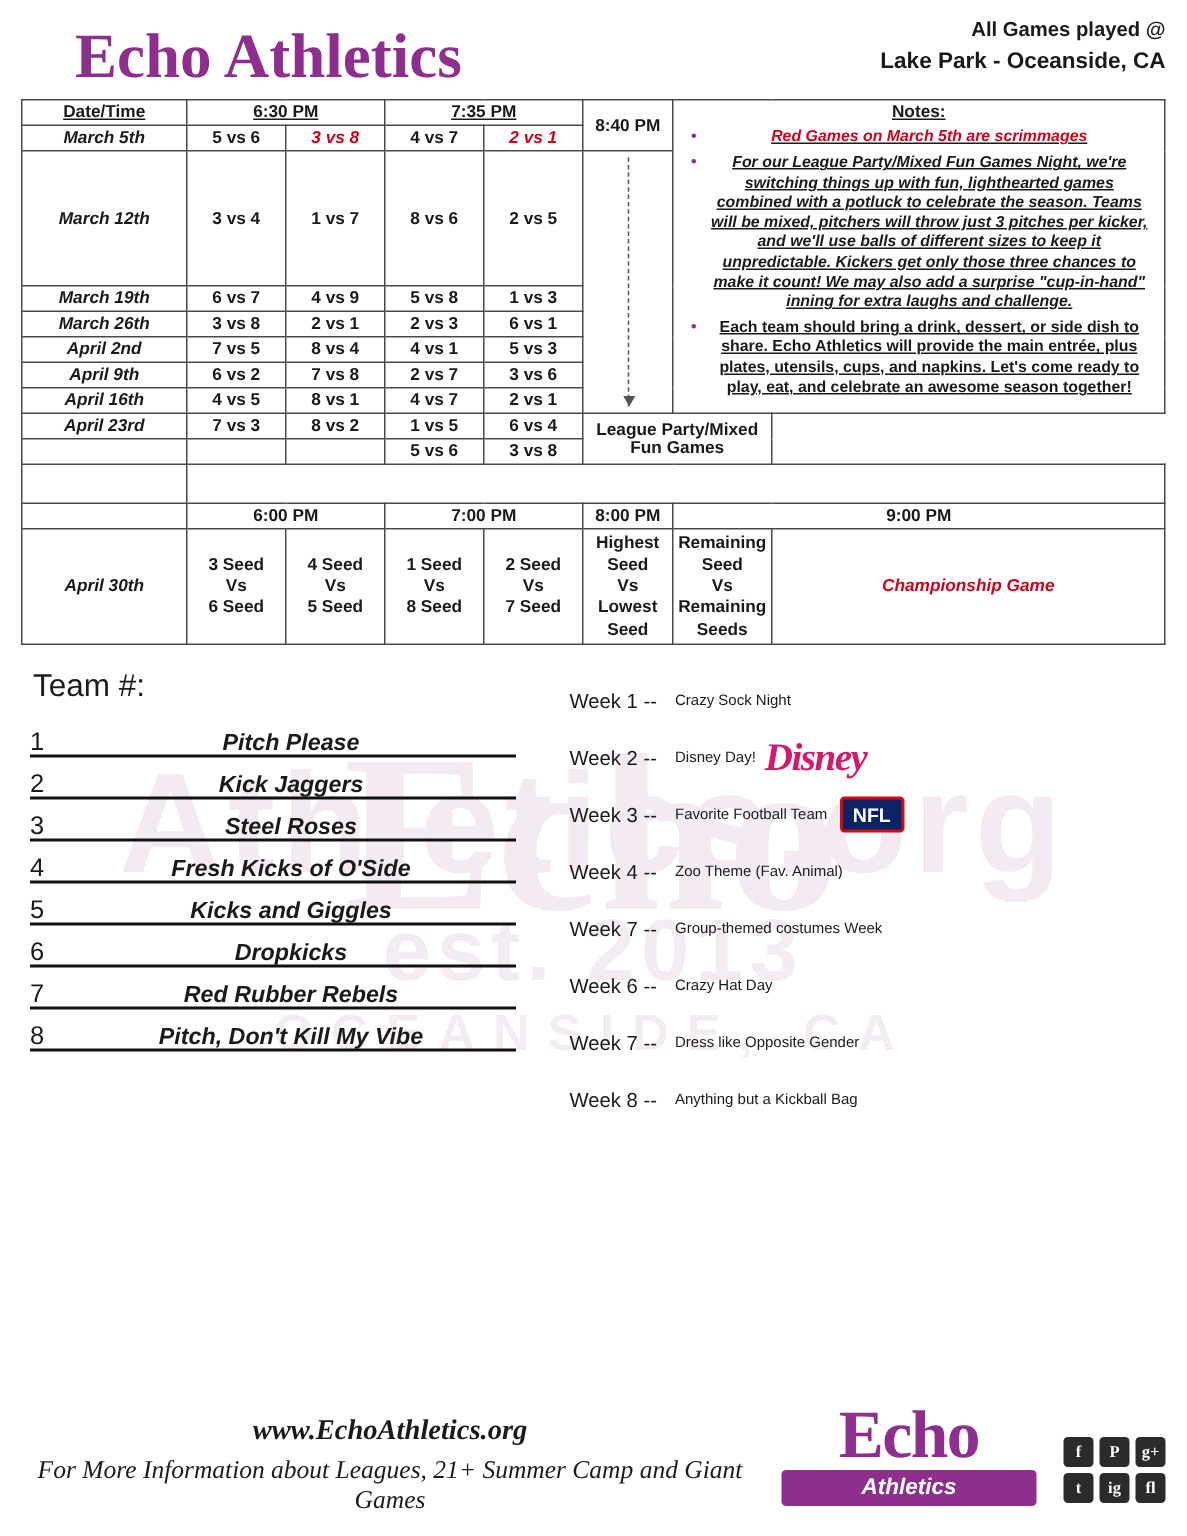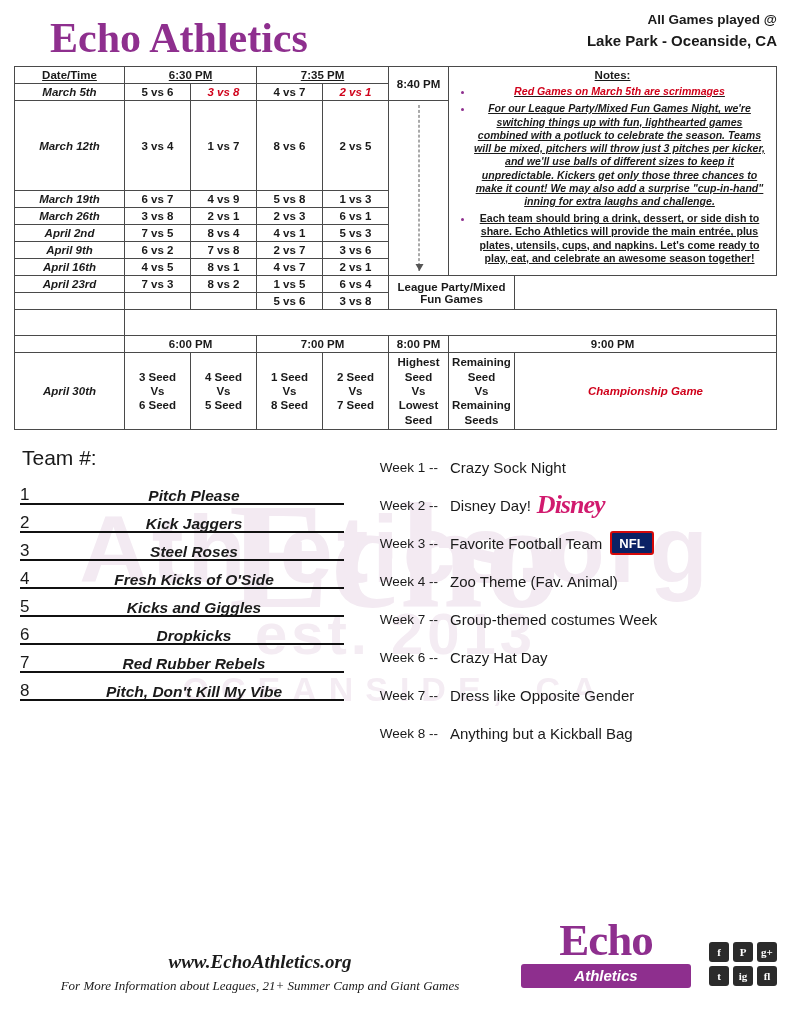--- a/index.html
+++ b/index.html
@@ -89,36 +89,36 @@
   .lower { display:flex; margin-top:16px; }
   .teams { width:330px; padding-left:6px; }
   .teams h2 { font-size:21px; font-weight:normal; margin:0 0 10px 2px; font-family:"Liberation Sans",sans-serif;}
   .team-row { display:flex; align-items:flex-end; border-bottom:2px solid #111; height:25px; margin-bottom:3px; }
   .team-num { width:24px; font-size:17px; font-weight:normal; line-height:1; }
   .team-name { flex:1; text-align:center; font-style:italic; font-weight:bold; font-size:15.5px; line-height:1;}
 
   .weeks { flex:1; padding-left:20px; padding-top:2px; }
   .week-row { display:flex; align-items:center; height:38px; }
   .week-label { width:74px; font-weight:normal; font-size:13.5px; text-align:right; }
-  .week-text { font-size:15px; padding-left:12px; }
+  .week-text { font-size:10px; padding-left:12px; }
   .disney {
     font-family:"Liberation Serif", serif; font-style:italic; font-weight:bold;
     font-size:26px; color:#d11a6e; margin-left:6px; letter-spacing:-1px;
   }
   .nfl-badge{
     display:inline-block; margin-left:8px; background:#0b2265; color:#fff; font-weight:bold;
     font-size:13px; padding:4px 7px 3px; border-radius:3px; border:2px solid #d50a0a; line-height:1;
     vertical-align:middle;
   }
 
   
-  .footer { position:absolute; left:0; right:0; bottom:16px; height:125px; z-index:3; }
+  .footer { position:absolute; left:0; right:0; bottom:0; height:125px; z-index:3; }
   .foot-left { position:absolute; left:20px; bottom:14px; width:480px; text-align:center; }
   .foot-url { font-family:"Liberation Serif", serif; font-weight:bold; font-style:italic; font-size:19px; }
-  .foot-sub { font-family:"Liberation Serif", serif; font-style:italic; font-size:13px; margin-top:5px; }
+  .foot-sub { font-family:"Liberation Serif", serif; font-style:italic; font-size:17px; margin-top:5px; }
 
   .logo { position:absolute; right:100px; bottom:20px; text-align:center; width:170px; }
   .logo-echo { font-family:"Liberation Serif", serif; font-size:45px; font-weight:bold; color:#8e2f8e; line-height:0.95; letter-spacing:-1px;}
   .logo-ribbon { background:#8e2f8e; color:#fff; font-style:italic; font-weight:bold; font-size:15px; padding:3px 0 4px; margin-top:2px; border-radius:3px;}
 
   .socials { position:absolute; right:14px; bottom:22px; width:74px; display:flex; flex-wrap:wrap; gap:4px; justify-content:flex-end;}
   .soc { width:20px; height:20px; border-radius:3px; background:#2b2b2b; color:#fff; font-size:11px; font-weight:bold;
          display:flex; align-items:center; justify-content:center; font-family:"Liberation Serif",serif;}
 </style>
 </head>

